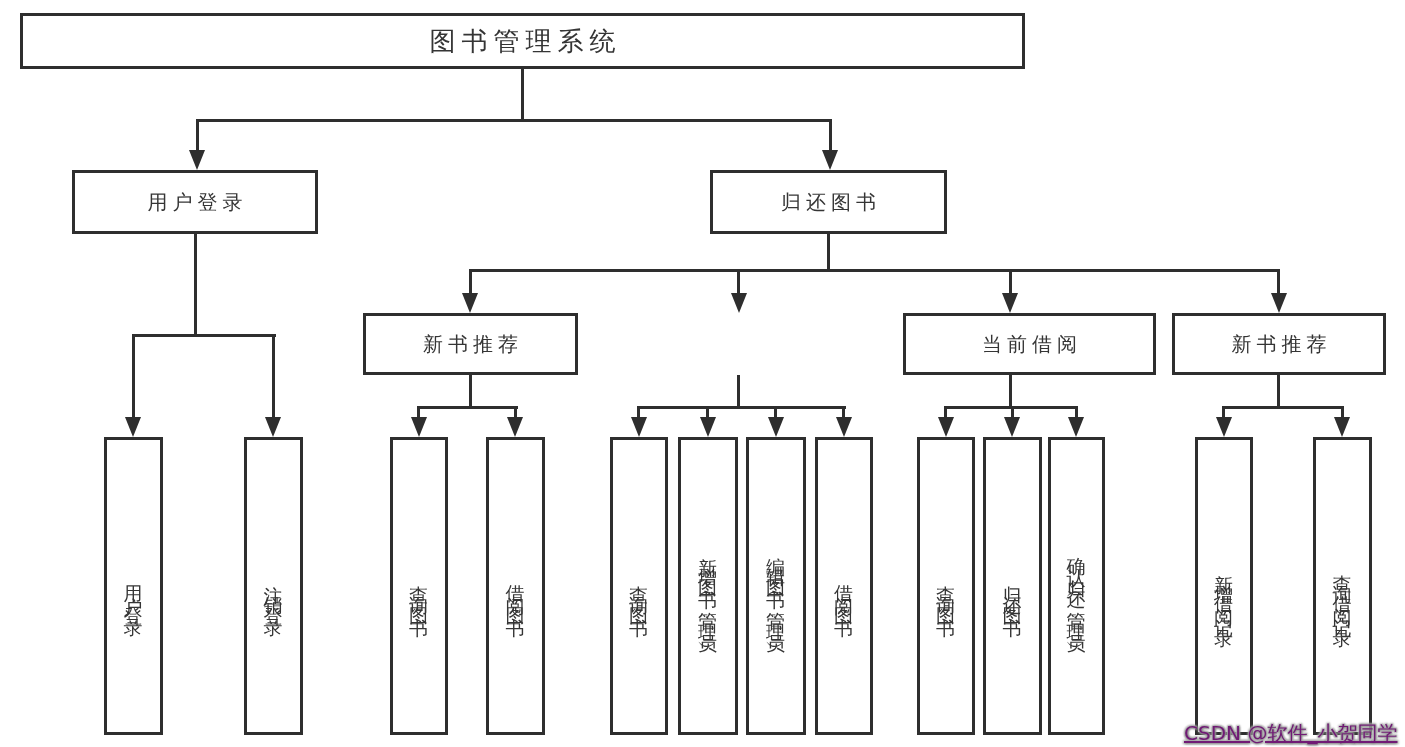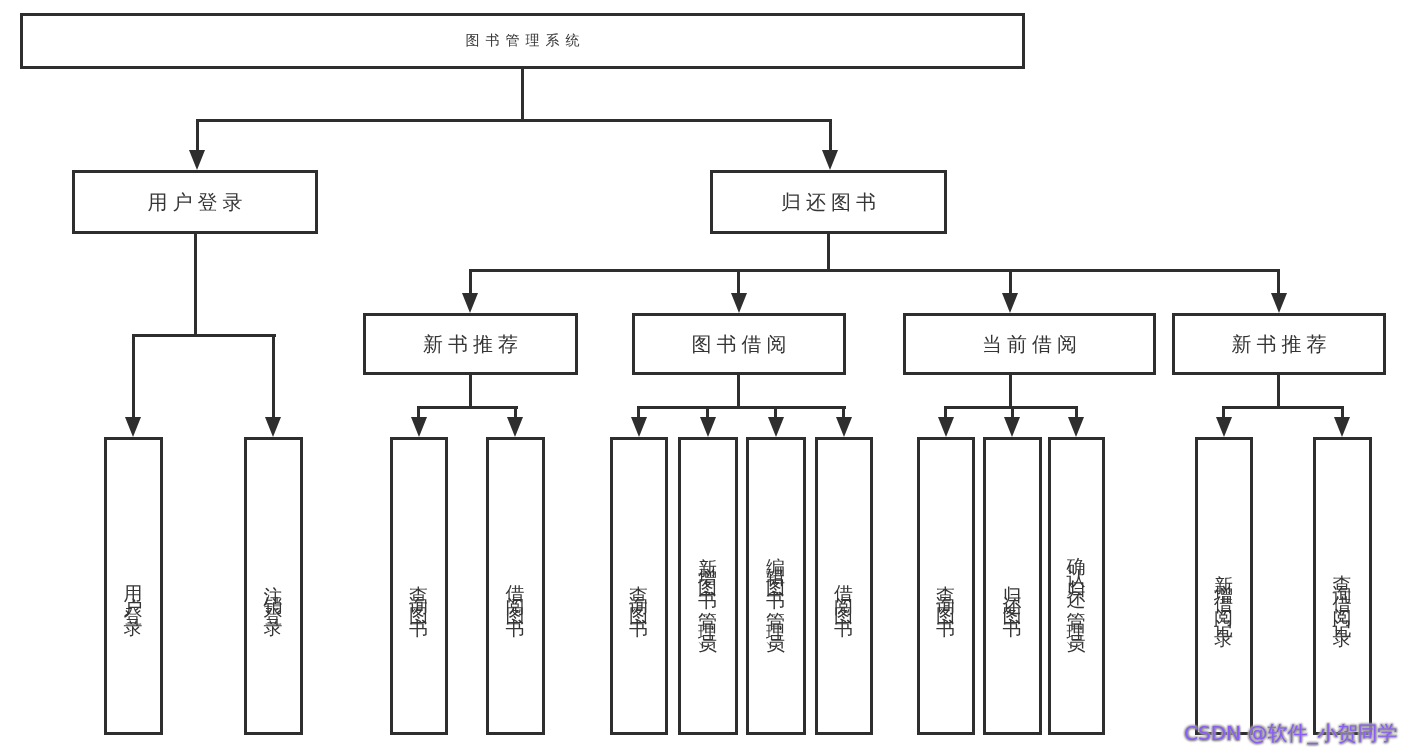--- a/index.html
+++ b/index.html
@@ -22,21 +22,21 @@
     justify-content: center;
     text-align: center;
   }
   .hbox span {
     font-size: 20px;
     letter-spacing: 5px;
     text-indent: 5px;
     white-space: nowrap;
   }
   .root span {
-    font-size: 14px;
+    font-size: 26px;
     letter-spacing: 6px;
     text-indent: 6px;
   }
   .leaf { top: 437px; height: 298px; }
   .leaf span {
     writing-mode: vertical-rl;
     font-size: 19px;
     letter-spacing: 11px;
     line-height: 1;
     margin-bottom: -11px;
@@ -52,47 +52,45 @@
     width: 0; height: 0;
     border-left: 8px solid transparent;
     border-right: 8px solid transparent;
     border-top: 20px solid #2e2e2e;
   }
   .watermark {
     position: absolute;
     left: 1184px;
     top: 720px;
     font-size: 20px;
-    color: #8b5cf6;
+    color: #701a75;
     text-shadow: 0 0 1px #9a9a9a, 1px 1px 2px #8a8a8a, -1px -1px 2px #b5b5b5, 1px -1px 2px #9a9a9a, -1px 1px 2px #9a9a9a;
     white-space: nowrap;
     z-index: 10;
+    text-decoration: underline;
   }
 </style>
 </head>
 <body>
 
 <div class="stage">
 
   <div class="box hbox root" style="left:20px; top:13px; width:1005px; height:56px;">
     <span>图书管理系统</span>
   </div>
 
   <div class="box hbox" style="left:72px; top:170px; width:246px; height:64px;">
     <span>用户登录</span>
   </div>
   <div class="box hbox" style="left:710px; top:170px; width:237px; height:64px;">
     <span>归还图书</span>
   </div>
 
   <div class="box hbox" style="left:363px; top:313px; width:215px; height:62px;">
     <span>新书推荐</span>
-  </div>
-  <div class="box hbox" style="left:632px; top:313px; width:214px; height:62px;">
-    <span>图书借阅</span>
   </div>
   <div class="box hbox" style="left:903px; top:313px; width:253px; height:62px;">
     <span>当前借阅</span>
   </div>
   <div class="box hbox" style="left:1172px; top:313px; width:214px; height:62px;">
     <span>新书推荐</span>
   </div>
 
   <div class="box leaf" style="left:104px; width:59px;">
     <span>用户登录</span>

